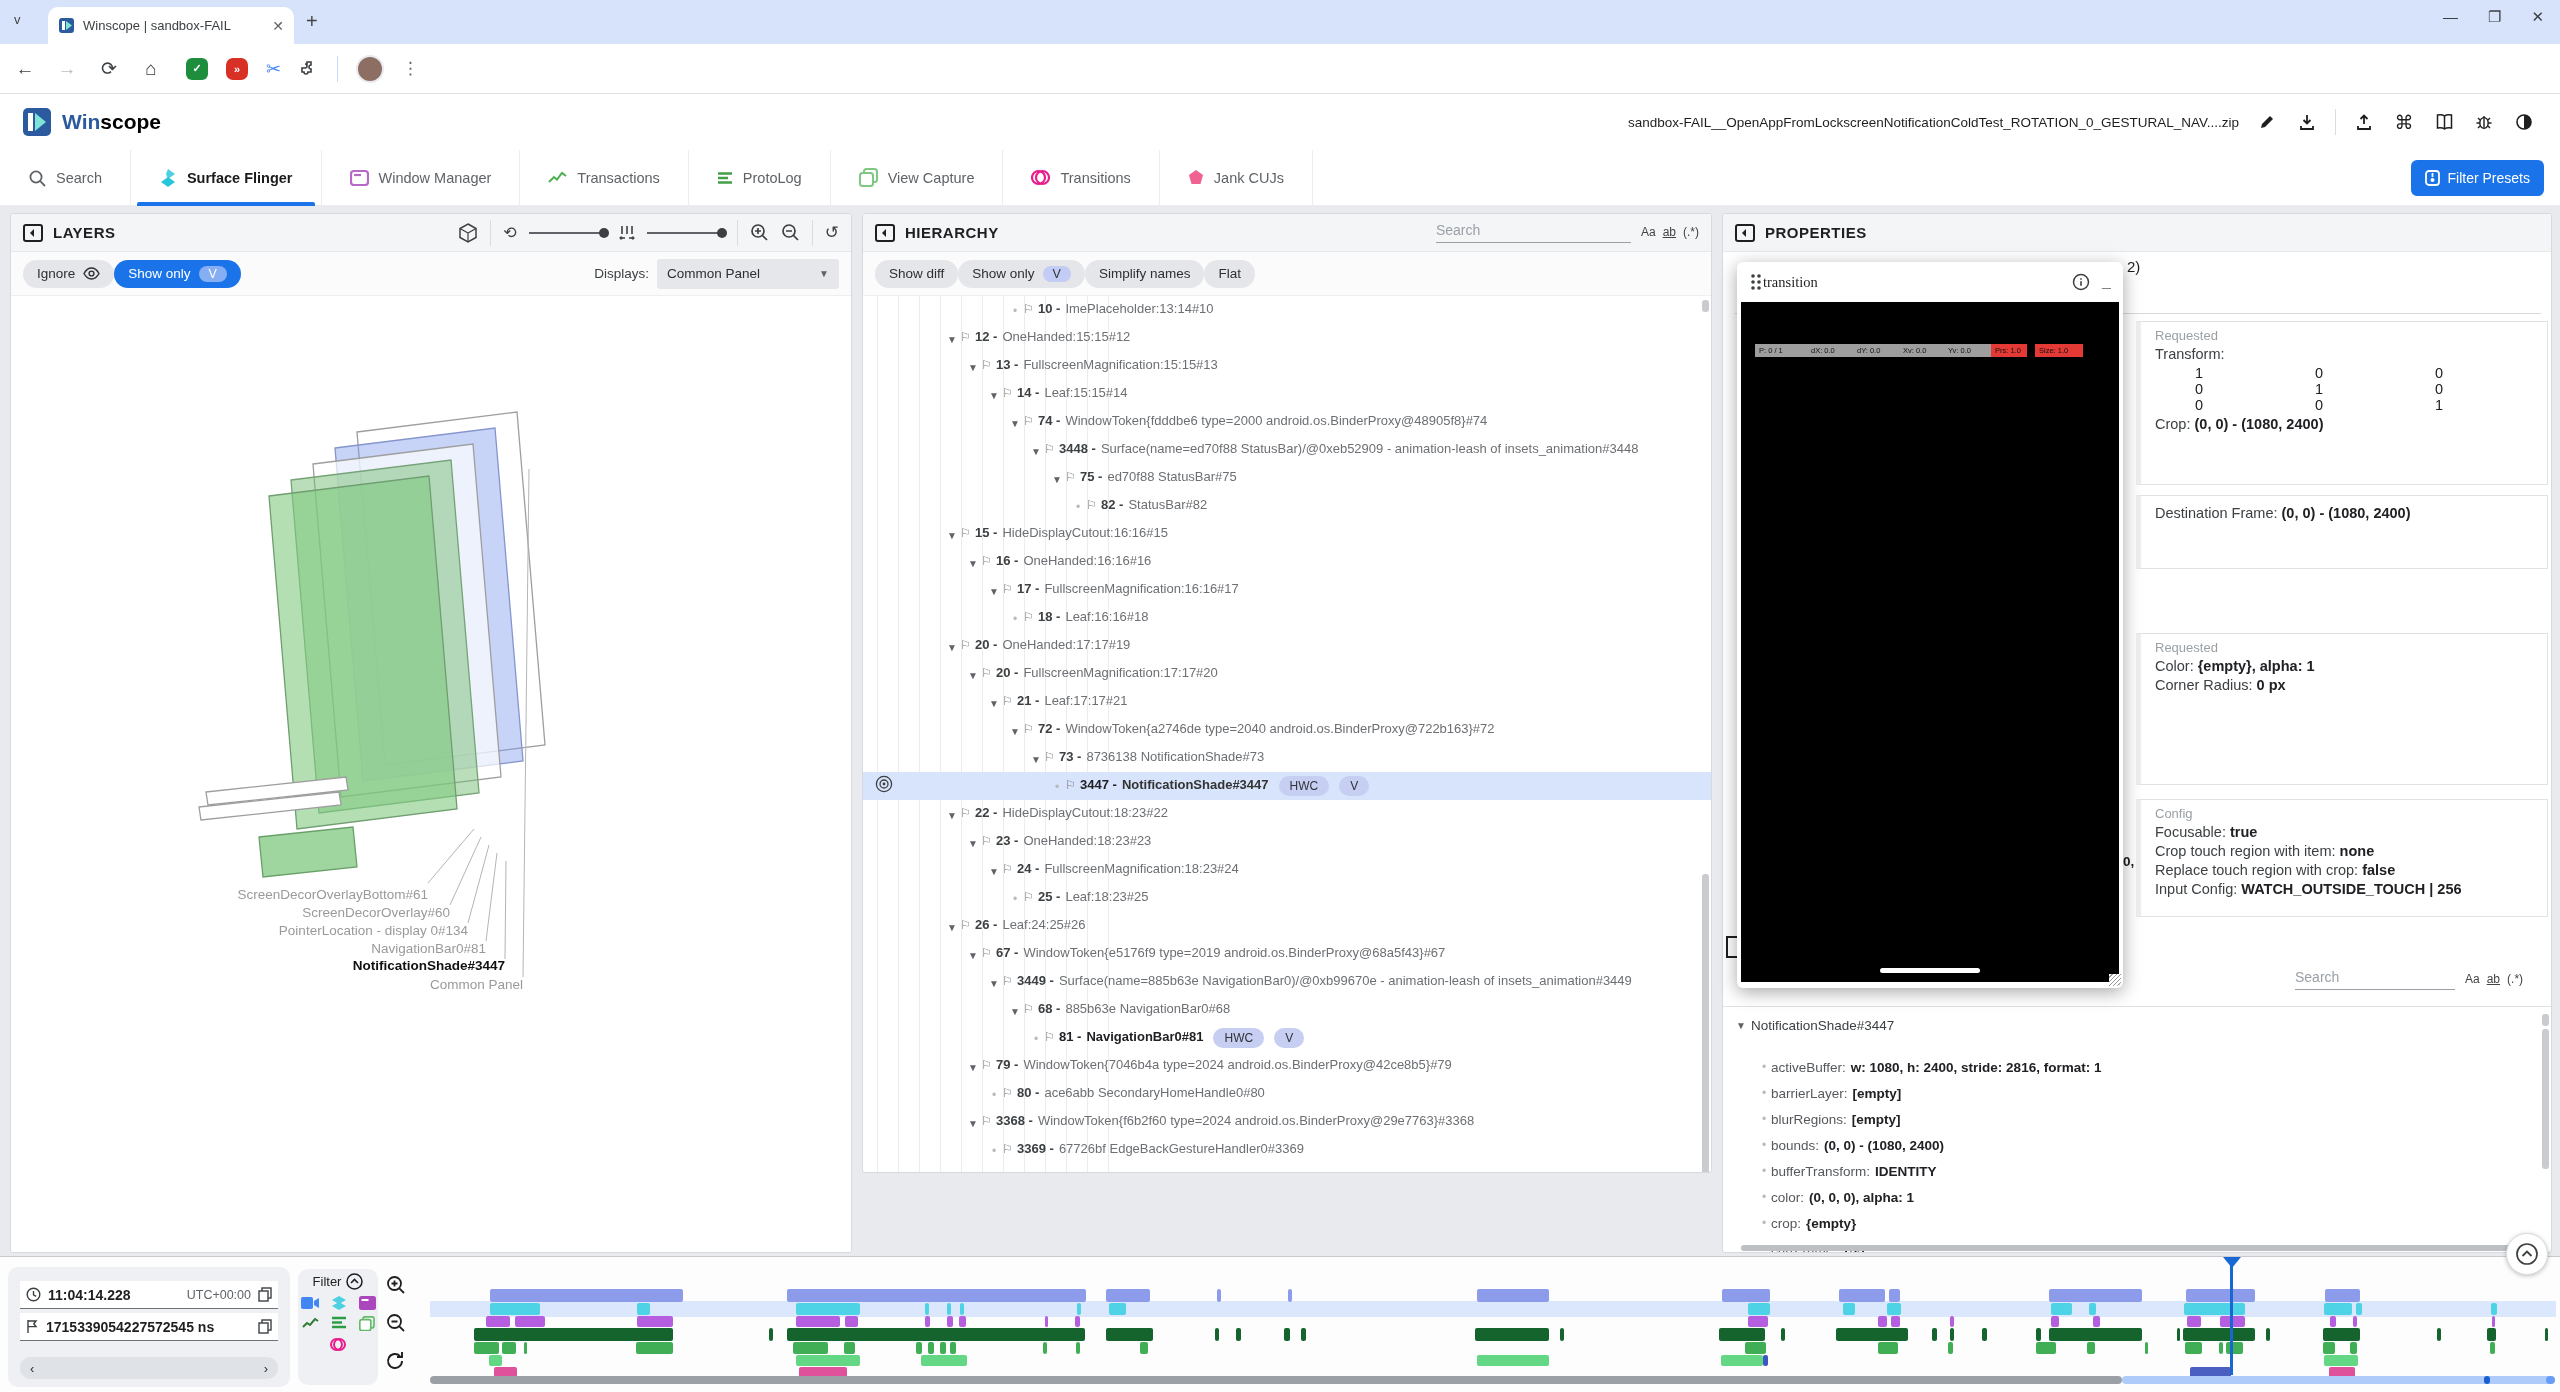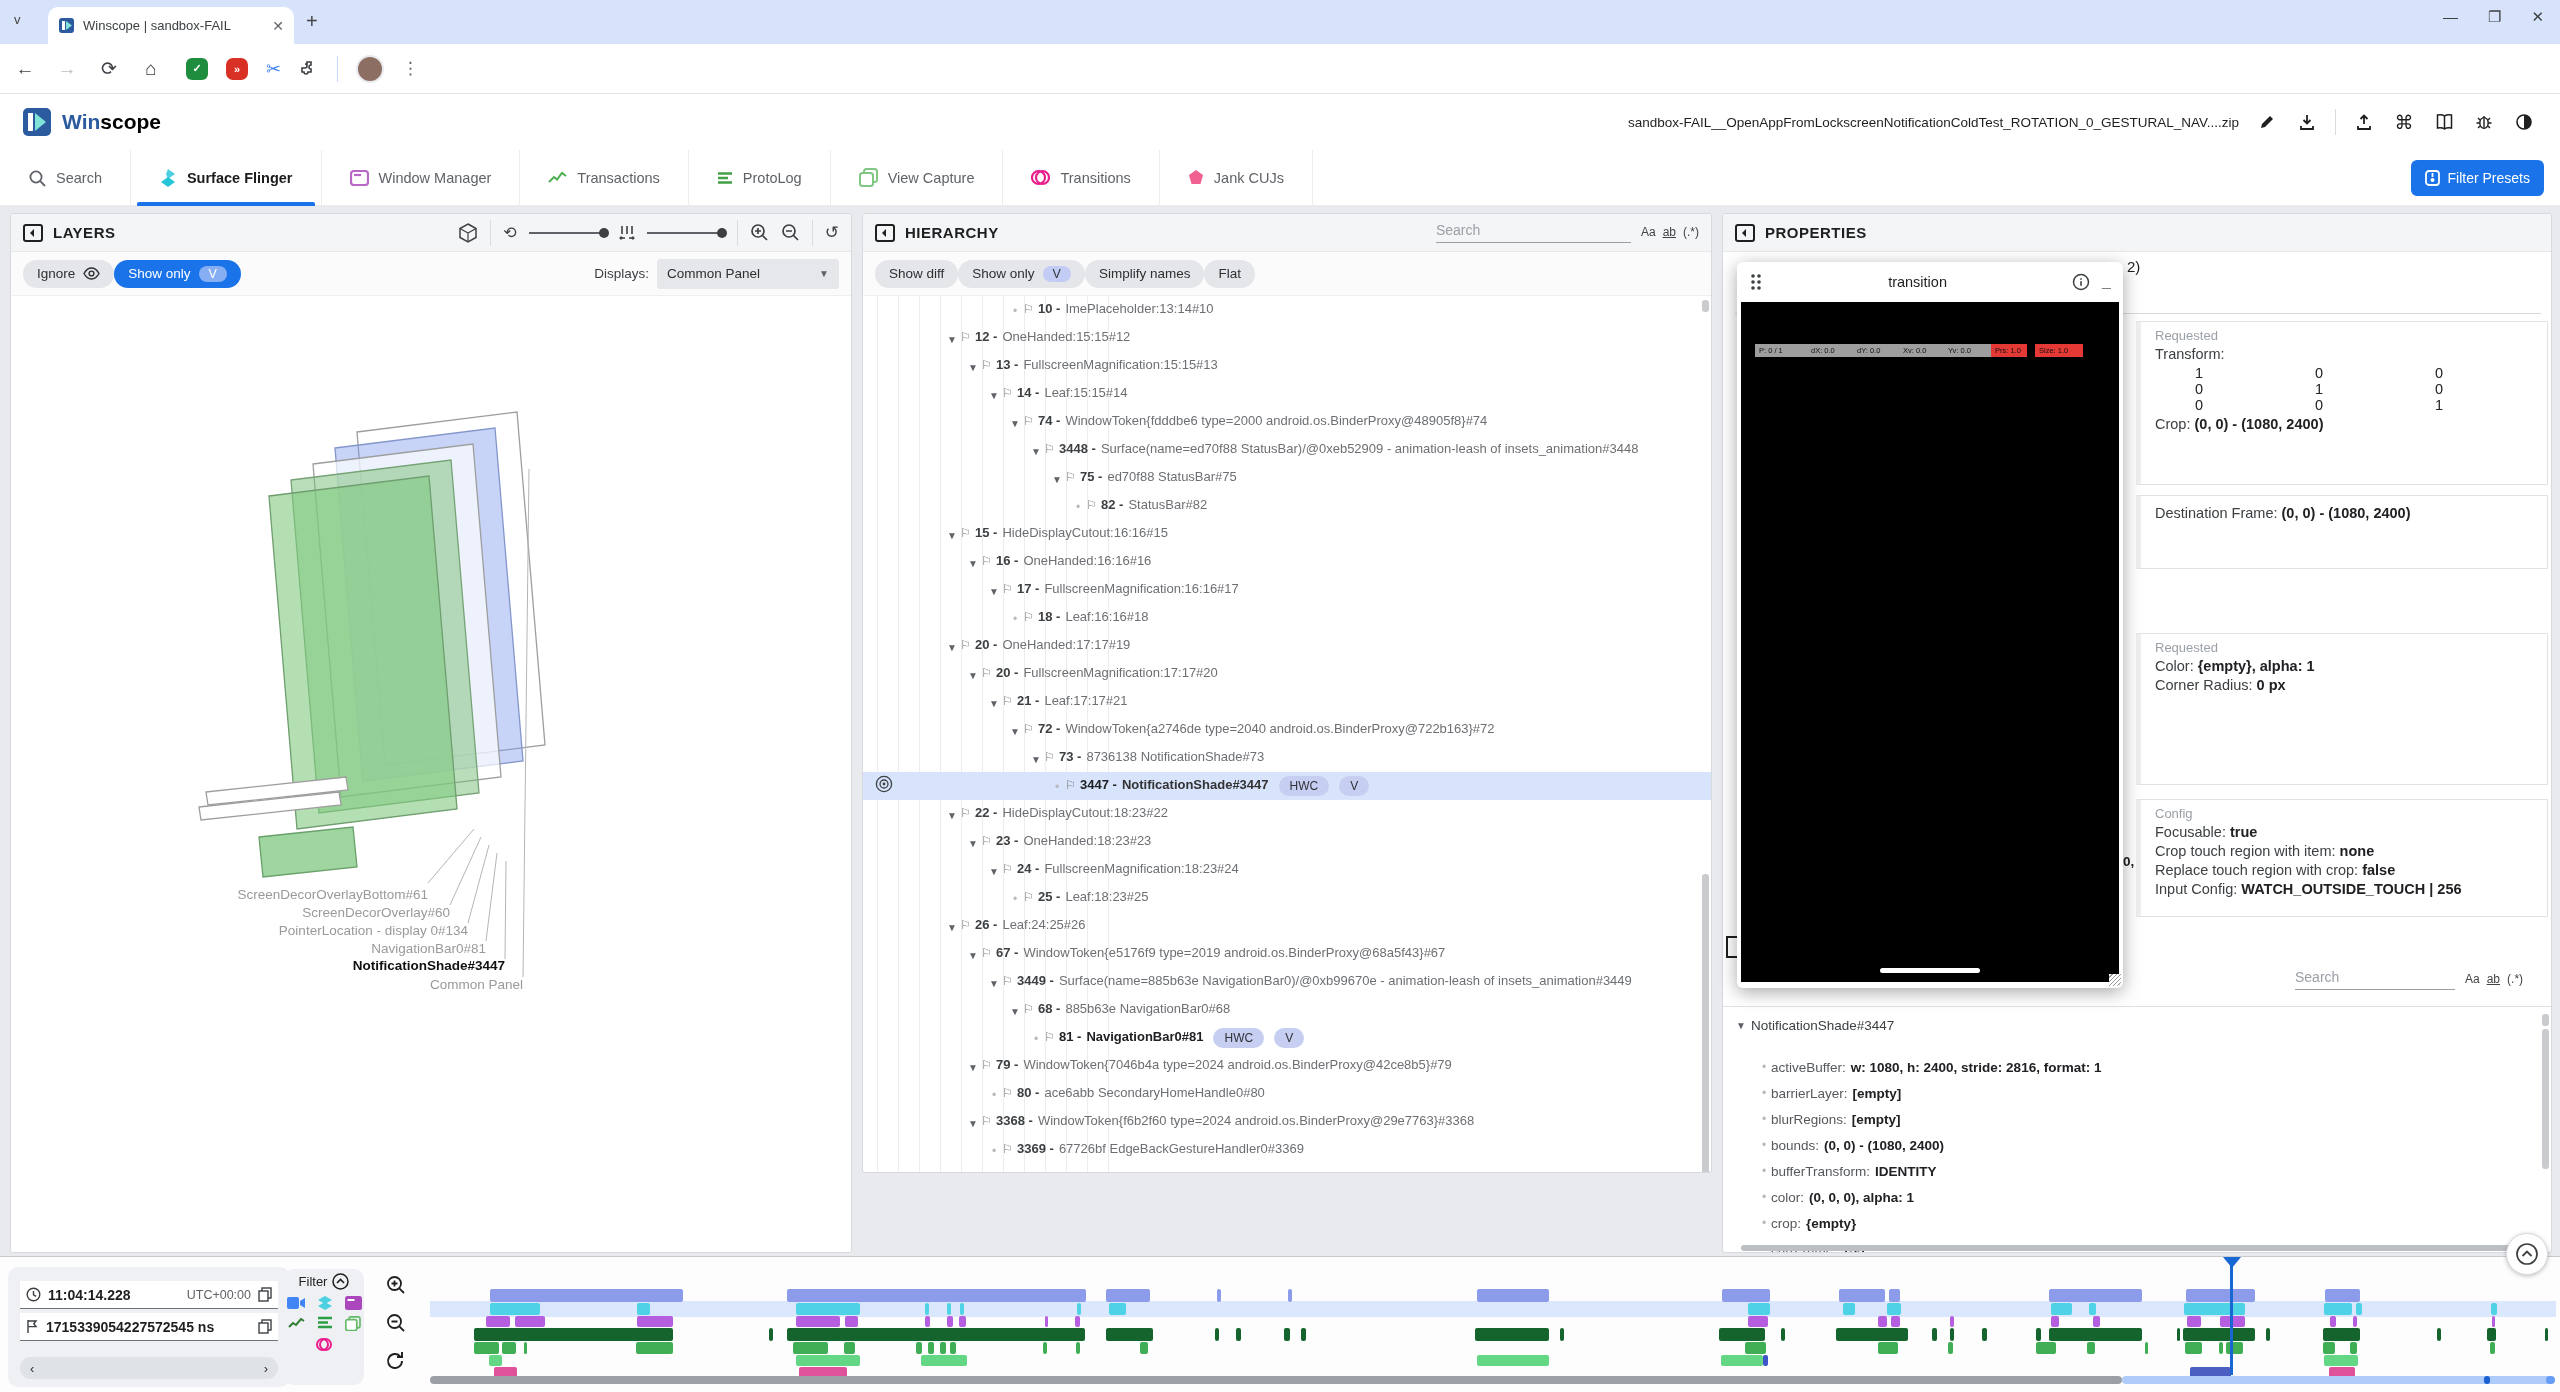--- a/index.html
+++ b/index.html
@@ -105,41 +105,41 @@
 
   .ptree-row { position:absolute; left:0; width:820px; display:flex; align-items:center;
     font-size:13.5px; color:#55585c; height:26px; }
   .ptree-row .bullet { width:14px; color:#b7babd; font-size:12px; text-align:center; flex:none; }
   .ptree-row b { color:#202124; margin-left:5px; white-space:nowrap; }
 
   
   .floatwin { position:absolute; left:1737px; top:262px; width:386px; height:726px; background:#fff;
     border-radius:6px; box-shadow:0 4px 18px rgba(0,0,0,.35); z-index:50; }
   .fw-title { height:40px; display:flex; align-items:center; padding:0 12px; }
-  .fw-name { flex:1; text-align:center; font-size:14.5px; color:#1f1f1f; }
+  .fw-name { flex:1; font-size:14.5px; color:#1f1f1f;font-family:Liberation Serif, serif; }
   .fw-black { position:absolute; left:4px; top:40px; right:4px; height:680px; background:#000; }
   .pbar { position:absolute; left:16px; top:42px; height:13px; display:flex; background:#000; }
   .pbar span { font-size:7.5px; line-height:13px; padding:0 4px; color:#111; white-space:nowrap; }
   .homebar { position:absolute; left:50%; bottom:9px; width:100px; height:5px; margin-left:-50px;
     background:#fff; border-radius:3px; }
   .fw-resize { position:absolute; right:2px; bottom:2px; width:12px; height:12px;
     background:repeating-linear-gradient(135deg,#fff 0 2px,#999 2px 3px); border-radius:0 0 5px 0; }
 
   
   .timeline { position:absolute; left:0; top:1256px; width:2560px; height:136px; background:#fdfdfe;
     border-top:1px solid #c8cacd; }
   .tcard { position:absolute; left:8px; top:10px; width:282px; height:120px; background:#eef0f3; border-radius:10px;text-decoration:underline; }
   .tfield { position:absolute; left:12px; width:258px; height:28px; background:#fff;
     border-bottom:1px solid #6f7276; display:flex; align-items:center; gap:7px; padding:0 6px; }
   .tfield .val { font-size:14px; font-weight:bold; color:#1f1f1f; white-space:nowrap; }
   .tfield .tz { margin-left:auto; font-size:12.5px; color:#5f6368; }
   .tnav { position:absolute; left:12px; top:90px; width:258px; height:22px; background:#dfe2e6;
     border-radius:12px; display:flex; align-items:center; justify-content:space-between;
     padding:0 10px; color:#333; font-size:13px; }
-  .fcard { position:absolute; left:284px; top:12px; width:80px; height:116px; background:#eef0f3;
+  .fcard { position:absolute; left:298px; top:12px; width:80px; height:116px; background:#eef0f3;
     border-radius:10px; padding-top:4px; }
   .fcard .flabel { display:flex; align-items:center; justify-content:center; gap:5px;
     font-size:13px; color:#222; }
   .fgrid { display:flex; flex-wrap:wrap; justify-content:center; gap:6px 12px; margin-top:6px; }
   .tseg { position:absolute; border-radius:2px; }
   .tzoomcol { position:absolute; left:386px; top:18px; display:flex; flex-direction:column; gap:18px; }
   .cursorline { position:absolute; width:3px; background:#1967d2; z-index:5; }
   .cursortri { position:absolute; width:0; height:0; border-left:9px solid transparent;
     border-right:9px solid transparent; border-top:11px solid #1967d2; z-index:5; }
   .fab { position:absolute; left:2506px; top:1233px; width:42px; height:42px; border-radius:50%;

